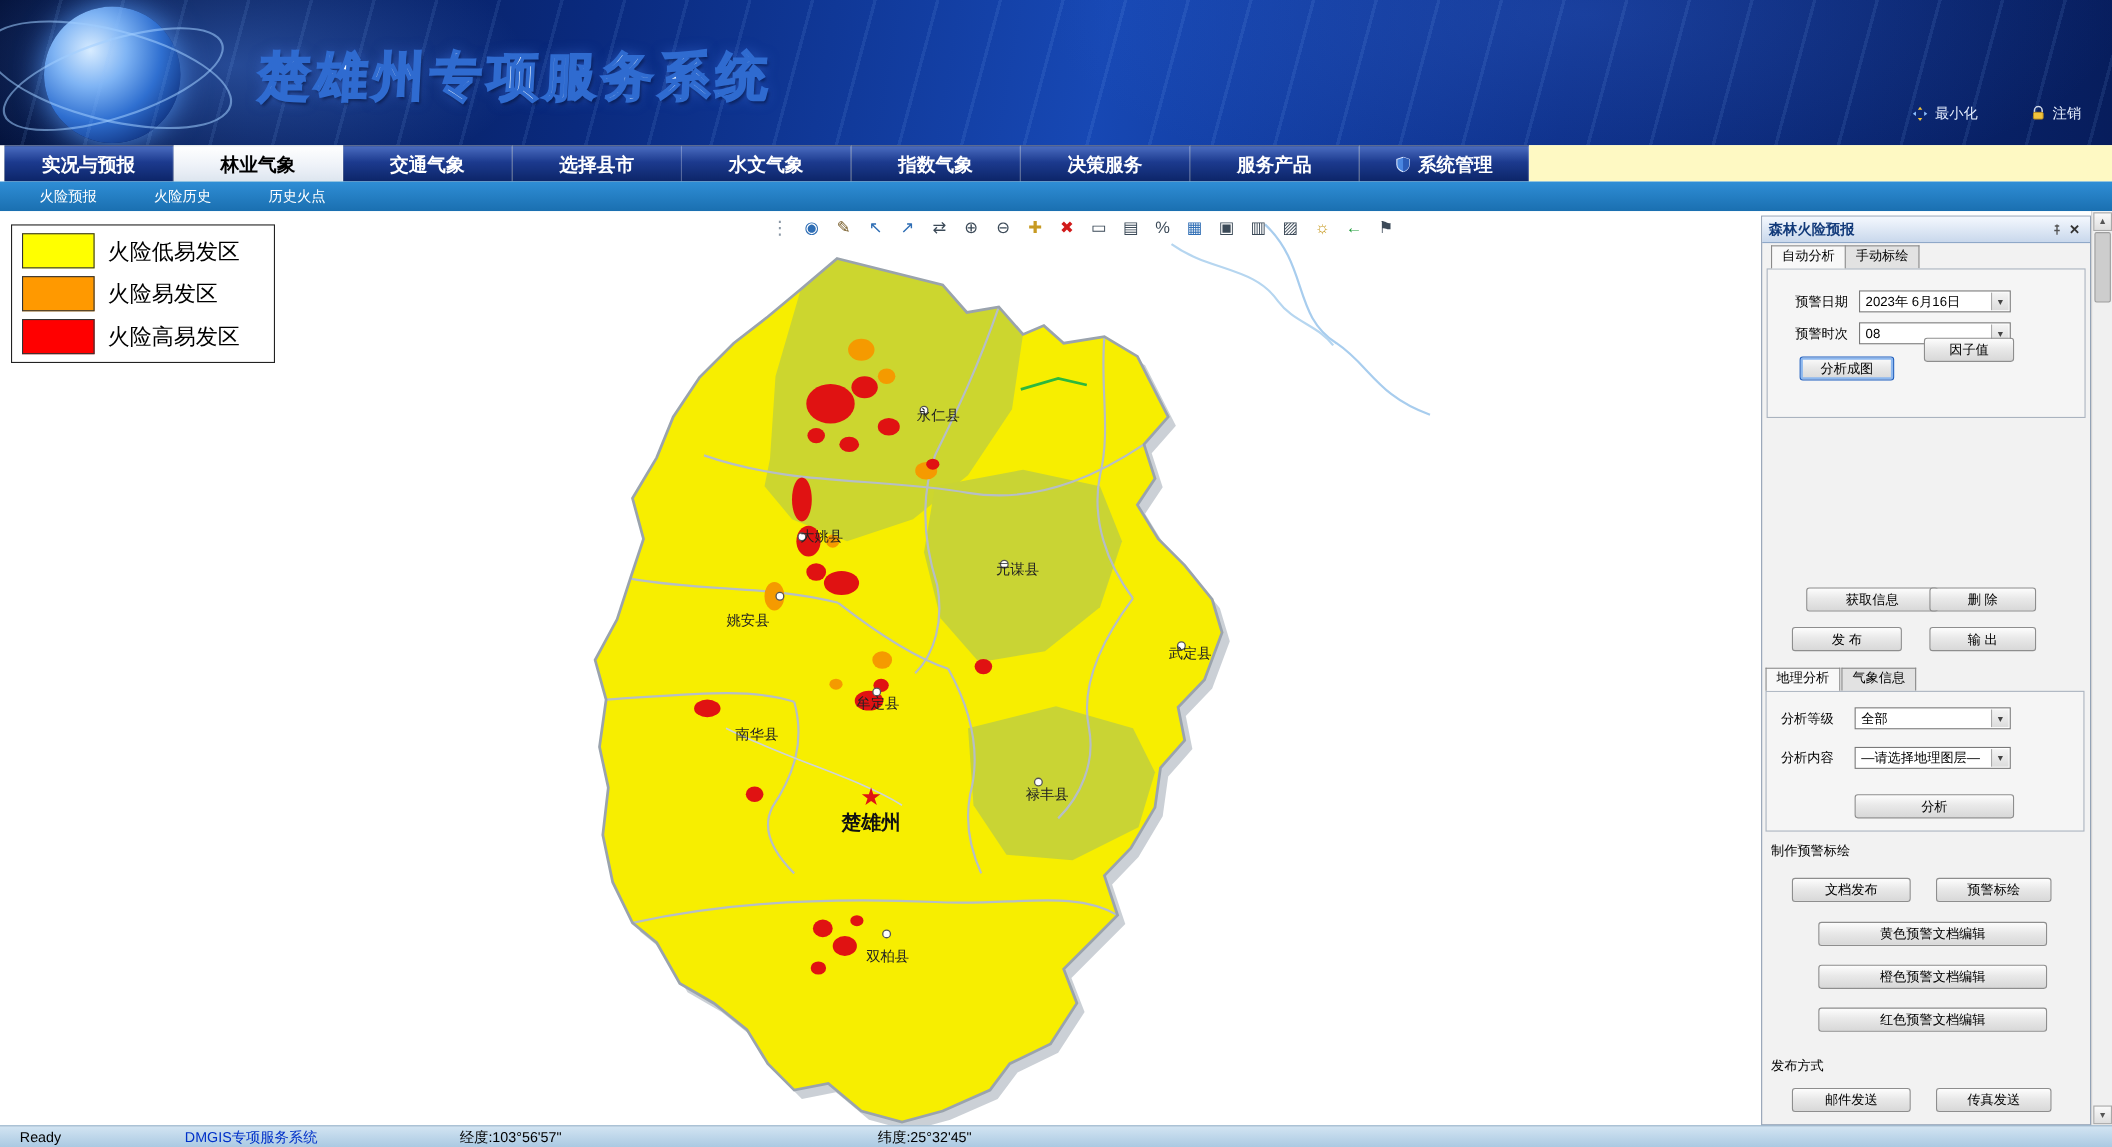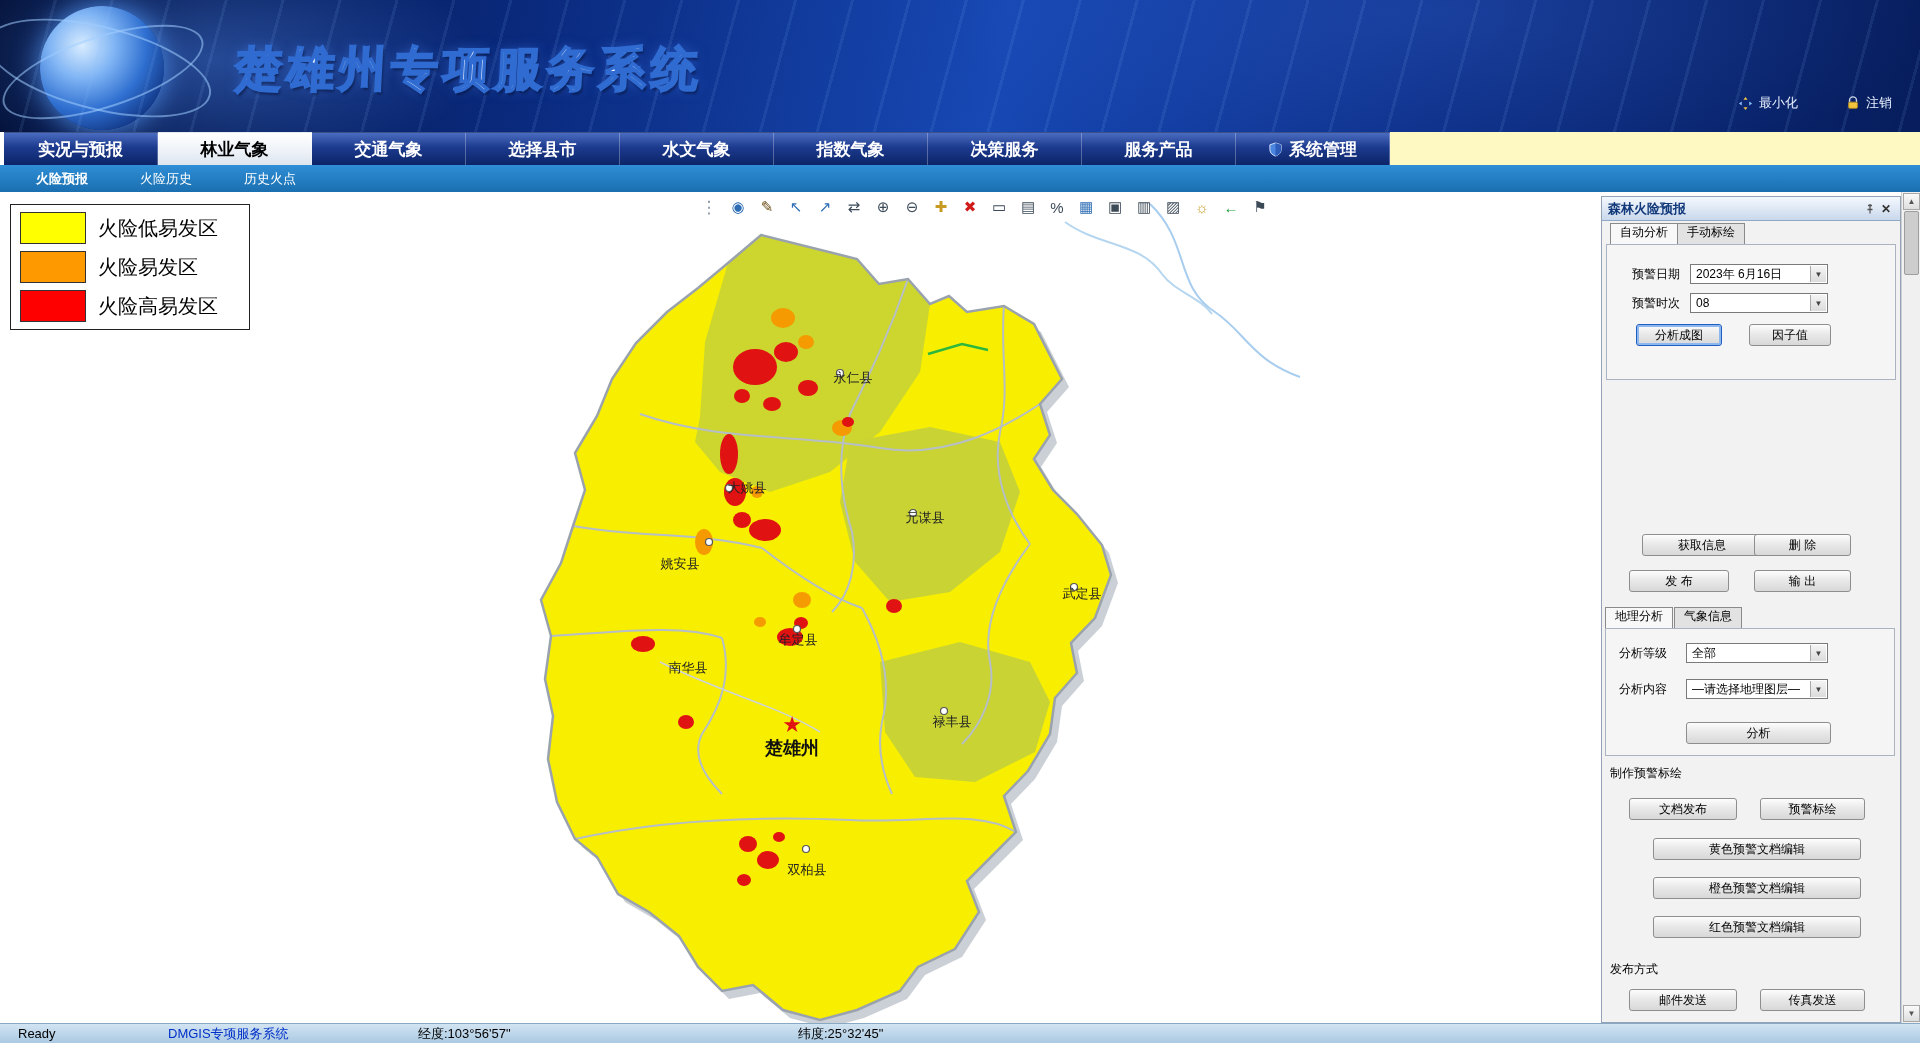--- a/index.html
+++ b/index.html
@@ -34,21 +34,21 @@
     color:#fff;font-weight:bold;font-size:17px;cursor:pointer;
     background:linear-gradient(#4a6cc0,#1c3a8e 45%,#0c2568);
     border-right:1px solid rgba(255,255,255,.28);border-top:1px solid rgba(255,255,255,.2)}
   .tab.active{background:linear-gradient(#ffffff,#eef2f8 55%,#dde5ef);color:#000}
 
   
   .subnav{position:absolute;top:165px;left:0;width:100%;height:27px;
     background:linear-gradient(#2f8ed6,#1a6fb0);display:flex;align-items:center;gap:52px;
     padding-left:36px;color:#fff;font-size:13px}
   .subnav .sn{cursor:pointer}
-  .subnav .sn.first{font-weight:bold}
+  .subnav .sn.first{font-weight:normal}
 
   
   .content{position:absolute;top:192px;left:0;width:1920px;height:831px;background:#fff}
   svg.map{position:absolute;left:0;top:0}
 
   
   .legend{position:absolute;left:10px;top:12px;width:240px;background:#fff;border:1px solid #222;
     padding:7px 9px;display:flex;flex-direction:column;gap:7px;z-index:5}
   .lg-row{display:flex;align-items:center;gap:12px}
   .lg-sw{width:66px;height:32px;border:1px solid #333}
@@ -363,21 +363,21 @@
           <span class="arr">▼</span>
         </div>
 
         <span class="flabel" style="left:30px;top:71px">预警时次</span>
         <div class="select" style="left:88px;top:71px;width:138px">
           <span>08</span>
           <span class="arr">▼</span>
         </div>
 
         <div class="btn focus" style="left:34px;top:102px;width:86px">分析成图</div>
-        <div class="btn" style="left:147px;top:102px;width:82px">因子值</div>
+        <div class="btn" style="left:147px;top:85px;width:82px">因子值</div>
 
 
         <div class="btn" style="left:40px;top:312px;width:120px">获取信息</div>
         <div class="btn" style="left:152px;top:312px;width:97px">删 除</div>
         <div class="btn" style="left:27px;top:348px;width:100px">发 布</div>
         <div class="btn" style="left:152px;top:348px;width:97px">输 出</div>
 
         <div class="ptab act" style="left:3px;top:385px">
             <span>地理分析</span>
           </div>

